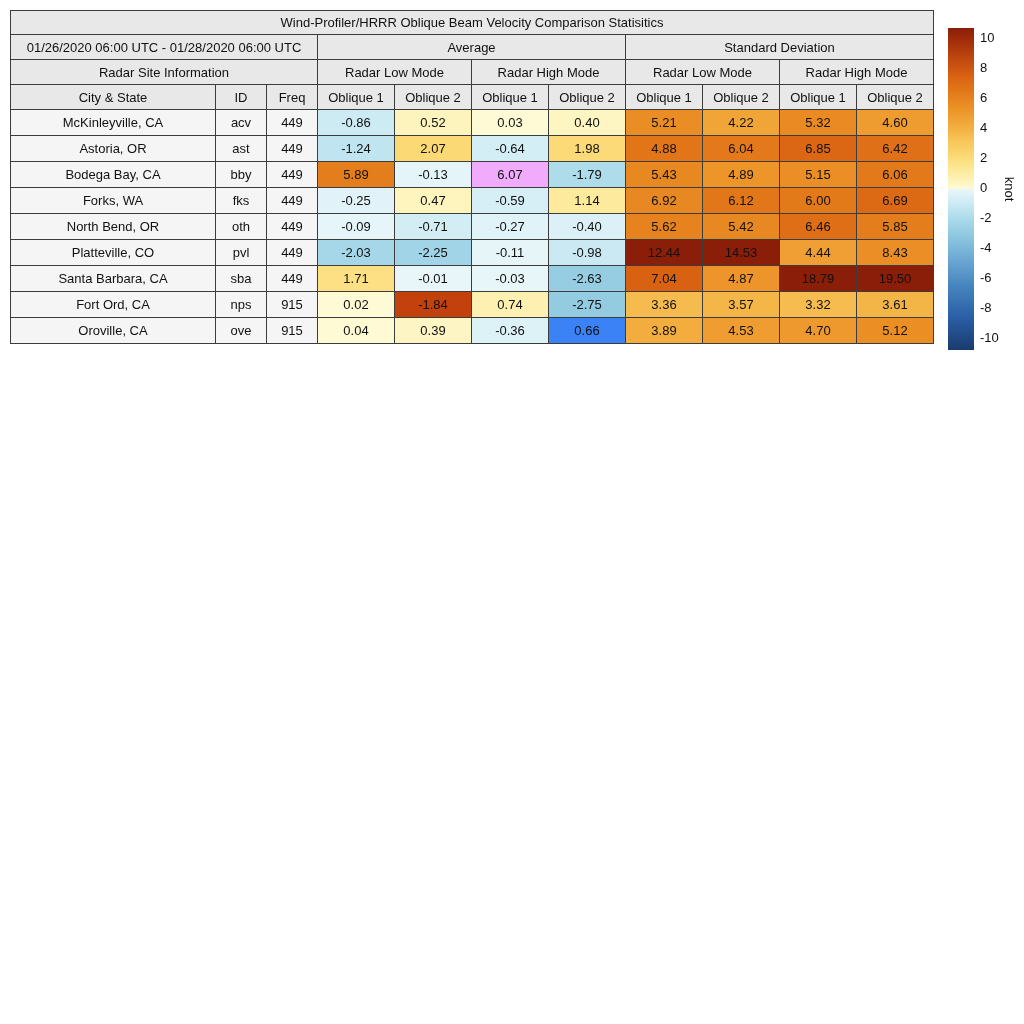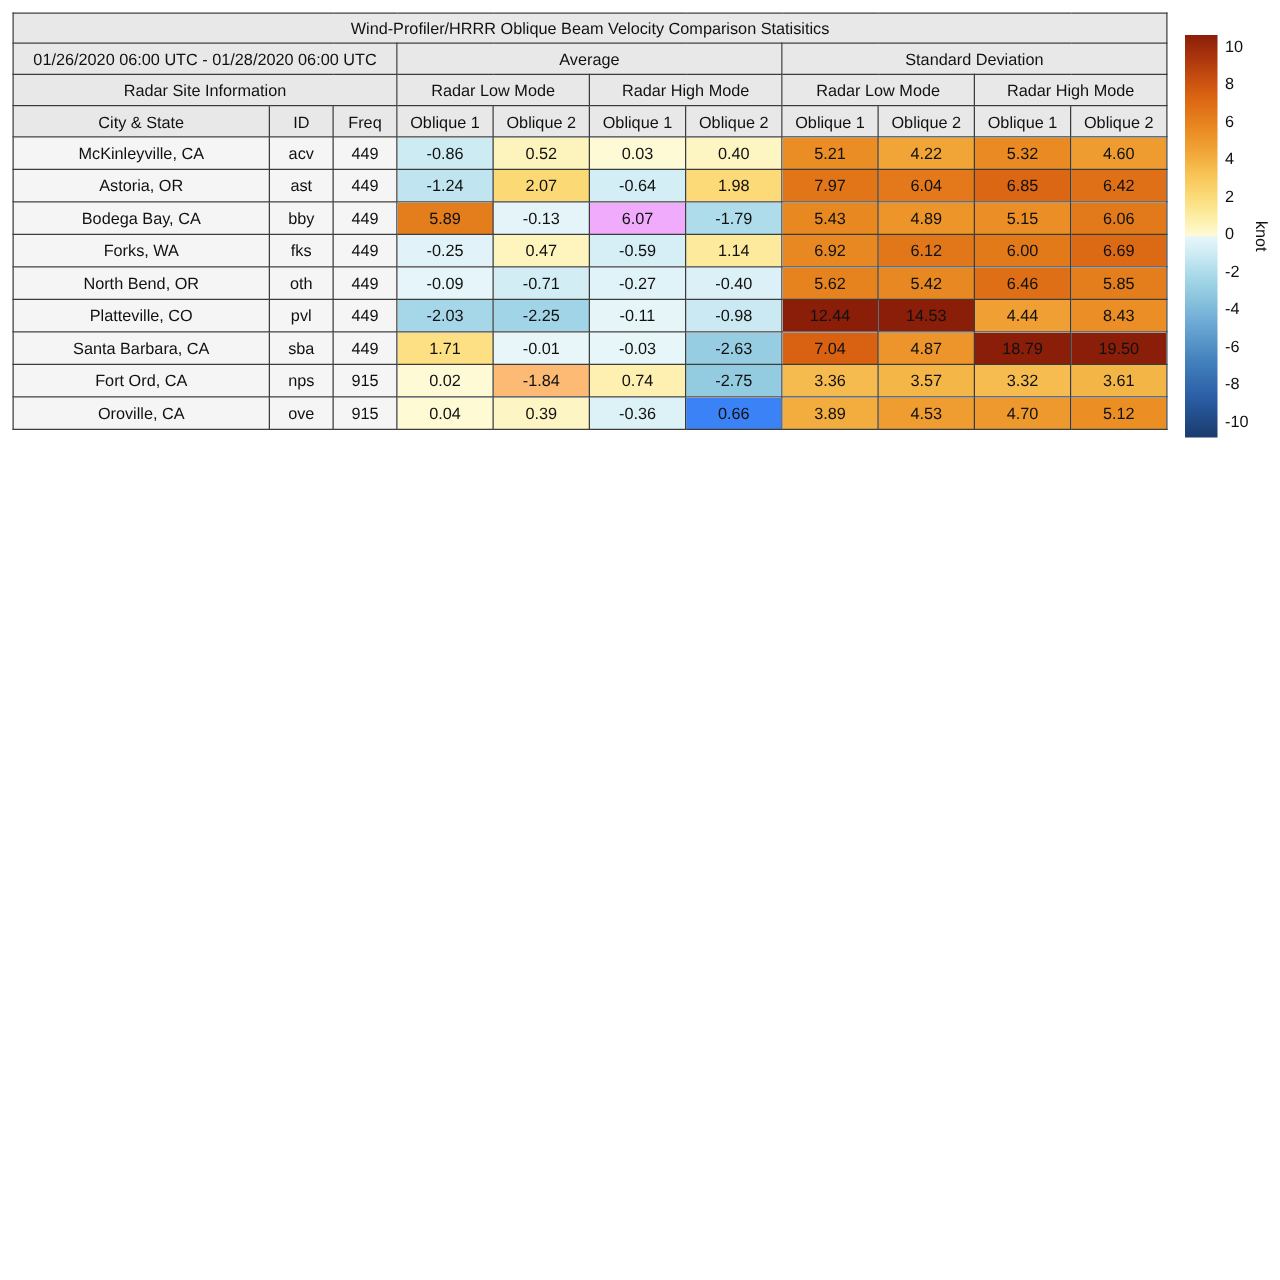--- a/index.html
+++ b/index.html
@@ -152,21 +152,21 @@
         <td class="heat" style="background: rgb(238, 156, 47);">4.60</td>
       </tr>
       <tr>
         <td class="plain">Astoria, OR</td>
         <td class="plain">ast</td>
         <td class="plain">449</td>
         <td class="heat" style="background: rgb(193, 229, 240);">-1.24</td>
         <td class="heat" style="background: rgb(251, 217, 116);">2.07</td>
         <td class="heat" style="background: rgb(212, 238, 245);">-0.64</td>
         <td class="heat" style="background: rgb(251, 218, 119);">1.98</td>
-        <td class="heat" style="background: rgb(225, 117, 24);">7.97</td>
+        <td class="heat" style="background: rgb(225, 117, 24);">4.88</td>
         <td class="heat" style="background: rgb(227, 121, 26);">6.04</td>
         <td class="heat" style="background: rgb(219, 102, 19);">6.85</td>
         <td class="heat" style="background: rgb(223, 112, 23);">6.42</td>
       </tr>
       <tr>
         <td class="plain">Bodega Bay, CA</td>
         <td class="plain">bby</td>
         <td class="plain">449</td>
         <td class="heat" style="background: rgb(228, 125, 27);">5.89</td>
         <td class="heat" style="background: rgb(228, 244, 248);">-0.13</td>
@@ -227,21 +227,21 @@
         <td class="heat" style="background: rgb(216, 97, 18);">7.04</td>
         <td class="heat" style="background: rgb(237, 149, 42);">4.87</td>
         <td class="heat" style="background: rgb(139, 30, 8);">18.79</td>
         <td class="heat" style="background: rgb(139, 30, 8);">19.50</td>
       </tr>
       <tr>
         <td class="plain">Fort Ord, CA</td>
         <td class="plain">nps</td>
         <td class="plain">915</td>
         <td class="heat" style="background: rgb(253, 250, 213);">0.02</td>
-        <td class="heat" style="background: #fdba74;">-1.84</td>
+        <td class="heat" style="background: #c2410c;">-1.84</td>
         <td class="heat" style="background: rgb(253, 240, 176);">0.74</td>
         <td class="heat" style="background: rgb(147, 203, 225);">-2.75</td>
         <td class="heat" style="background: rgb(246, 187, 78);">3.36</td>
         <td class="heat" style="background: rgb(245, 182, 72);">3.57</td>
         <td class="heat" style="background: rgb(246, 188, 79);">3.32</td>
         <td class="heat" style="background: rgb(244, 181, 71);">3.61</td>
       </tr>
       <tr>
         <td class="plain">Oroville, CA</td>
         <td class="plain">ove</td>

